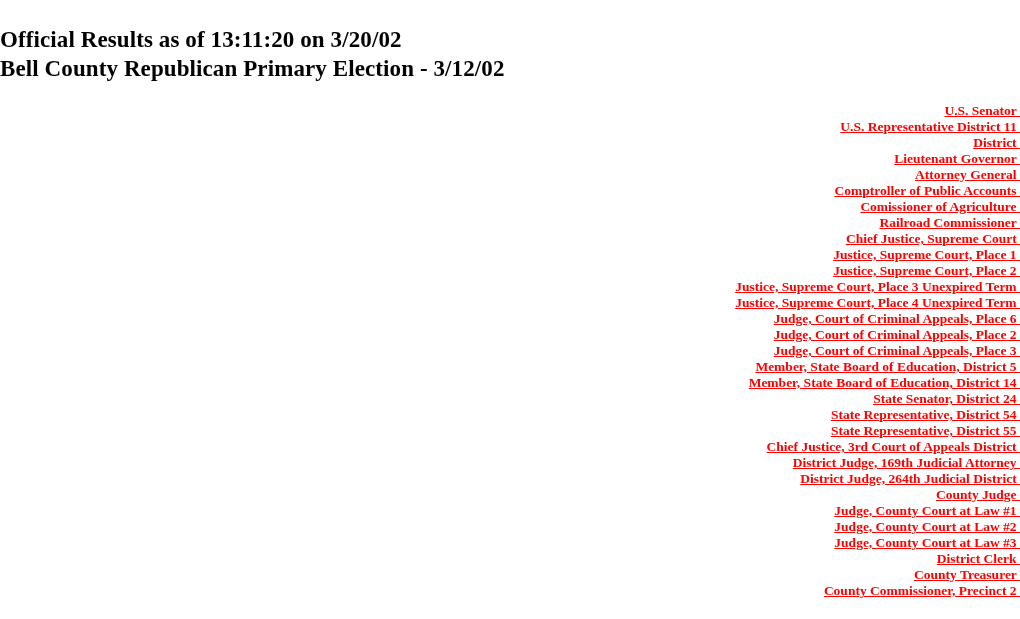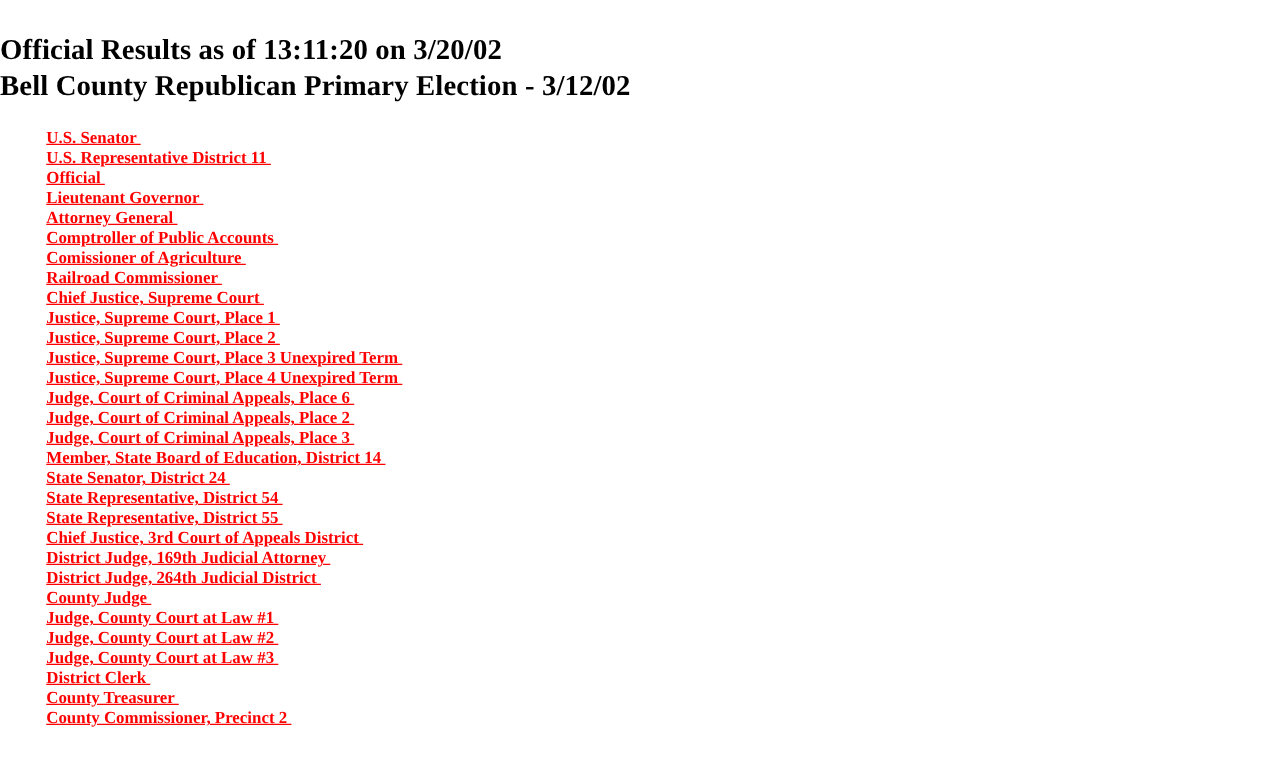--- a/index.html
+++ b/index.html
@@ -31,20 +31,21 @@
     white-space: nowrap;
   }
 
   
   .contest-list {
     margin: 0;
     padding: 0;
     list-style: none;
     margin-top: 19px;
     margin-left: 37px;
+    text-align: right;
   }
   .contest-item {
     margin: 0;
     padding: 0;
     line-height: 16px;
     height: 16px;
   }
   .contest-link {
     font-family: "Liberation Serif", "DejaVu Serif", serif;
     font-weight: bold;
@@ -59,34 +60,35 @@
 <body>
 
 <div class="heading">
   <div class="heading-line">Official Results as of 13:11:20 on 3/20/02</div>
   <div class="heading-line">Bell County Republican Primary Election - 3/12/02</div>
 </div>
 
 <ul class="contest-list" id="contest-list">
 <li class="contest-item"><a class="contest-link" href="#">U.S. Senator </a></li>
     <li class="contest-item"><a class="contest-link" href="#">U.S. Representative District 11 </a></li>
-    <li class="contest-item"><a class="contest-link" href="#">Official </a></li>
+    <li class="contest-item"><a class="contest-link" href="#">District </a></li>
     <li class="contest-item"><a class="contest-link" href="#">Lieutenant Governor </a></li>
     <li class="contest-item"><a class="contest-link" href="#">Attorney General </a></li>
     <li class="contest-item"><a class="contest-link" href="#">Comptroller of Public Accounts </a></li>
     <li class="contest-item"><a class="contest-link" href="#">Comissioner of Agriculture </a></li>
     <li class="contest-item"><a class="contest-link" href="#">Railroad Commissioner </a></li>
     <li class="contest-item"><a class="contest-link" href="#">Chief Justice, Supreme Court </a></li>
     <li class="contest-item"><a class="contest-link" href="#">Justice, Supreme Court, Place 1 </a></li>
     <li class="contest-item"><a class="contest-link" href="#">Justice, Supreme Court, Place 2 </a></li>
     <li class="contest-item"><a class="contest-link" href="#">Justice, Supreme Court, Place 3 Unexpired Term </a></li>
     <li class="contest-item"><a class="contest-link" href="#">Justice, Supreme Court, Place 4 Unexpired Term </a></li>
     <li class="contest-item"><a class="contest-link" href="#">Judge, Court of Criminal Appeals, Place 6 </a></li>
     <li class="contest-item"><a class="contest-link" href="#">Judge, Court of Criminal Appeals, Place 2 </a></li>
     <li class="contest-item"><a class="contest-link" href="#">Judge, Court of Criminal Appeals, Place 3 </a></li>
+    <li class="contest-item"><a class="contest-link" href="#">Member, State Board of Education, District 5 </a></li>
     <li class="contest-item"><a class="contest-link" href="#">Member, State Board of Education, District 14 </a></li>
     <li class="contest-item"><a class="contest-link" href="#">State Senator, District 24 </a></li>
     <li class="contest-item"><a class="contest-link" href="#">State Representative, District 54 </a></li>
     <li class="contest-item"><a class="contest-link" href="#">State Representative, District 55 </a></li>
     <li class="contest-item"><a class="contest-link" href="#">Chief Justice, 3rd Court of Appeals District </a></li>
     <li class="contest-item"><a class="contest-link" href="#">District Judge, 169th Judicial Attorney </a></li>
     <li class="contest-item"><a class="contest-link" href="#">District Judge, 264th Judicial District </a></li>
     <li class="contest-item"><a class="contest-link" href="#">County Judge </a></li>
     <li class="contest-item"><a class="contest-link" href="#">Judge, County Court at Law #1 </a></li>
     <li class="contest-item"><a class="contest-link" href="#">Judge, County Court at Law #2 </a></li>

